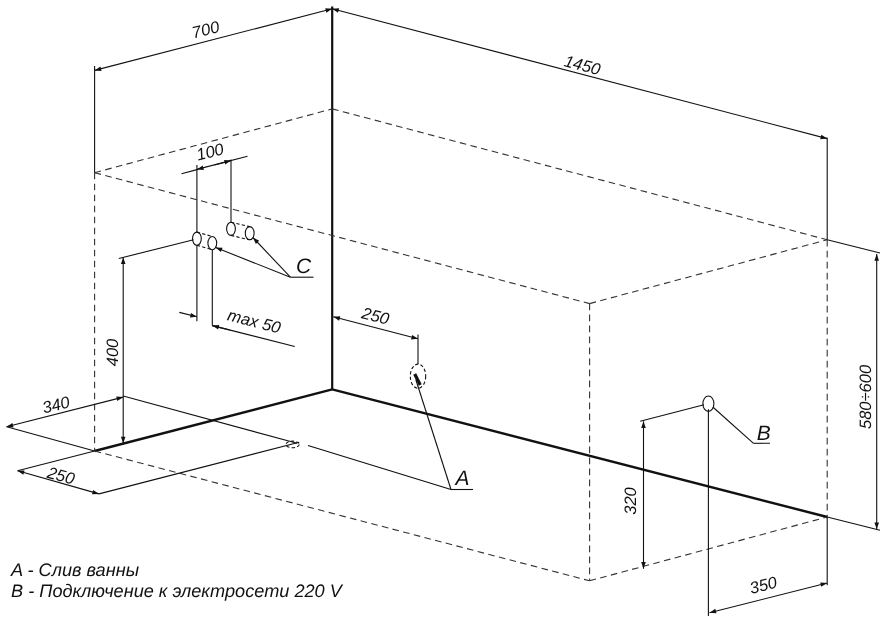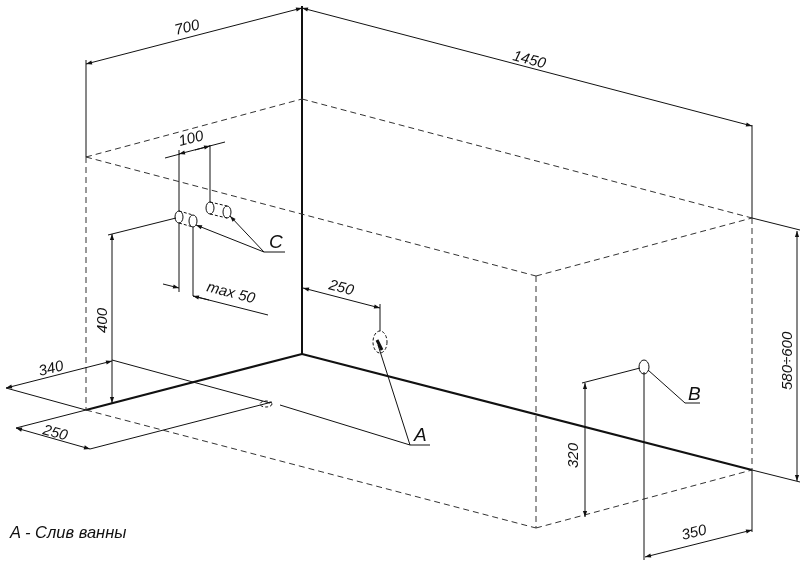--- a/index.html
+++ b/index.html
@@ -1,21 +1,21 @@
 <!DOCTYPE html>
 <html><head>
 <meta charset="utf-8">
 <style>
   html, body { margin: 0; padding: 0; background: #ffffff; }
   body { width: 808px; height: 575px; position: relative; overflow: hidden; }
   svg#drawing { position: absolute; left: 0; top: 0; }
   .dim-text { font-family: "Liberation Sans", sans-serif; font-style: italic; font-size: 15px; fill: #111; }
   .label-text { font-family: "Liberation Sans", sans-serif; font-style: italic; font-size: 19px; fill: #111; }
   .legend { position: absolute; left: 10px; top: 510px; font-family: "Liberation Sans", sans-serif; font-style: italic; font-size: 16.5px; line-height: 19px; color: #111; }
-  .legend div { white-space: nowrap; margin-top: 13px; }
+  .legend div { white-space: nowrap; }
 </style>
 </head>
 <body>
 
 <svg id="drawing" width="808" height="575" viewBox="0 0 808 575" xmlns="http://www.w3.org/2000/svg">
   <defs>
     <marker id="arr" viewBox="0 0 10 10" refX="10" refY="5" markerWidth="9" markerHeight="6" orient="auto-start-reverse" markerUnits="userSpaceOnUse">
       <path d="M0,1.5 L10,5 L0,8.5 z" fill="#111"></path>
     </marker>
   </defs>
@@ -148,13 +148,14 @@
   <text class="dim-text" transform="translate(683,540) rotate(-14)">350</text>
   <g stroke="#111" stroke-width="1" fill="none">
     <line x1="648" y1="370" x2="685" y2="403"></line>
     <line x1="685" y1="403" x2="700" y2="403"></line>
   </g>
   <text class="label-text" x="688" y="400">B</text>
 </svg>
 
 <div class="legend">
   <div>A - Слив ванны</div>
+  <div>B - Подключение к электросети 220 V</div>
 </div>
 
 </body></html>

